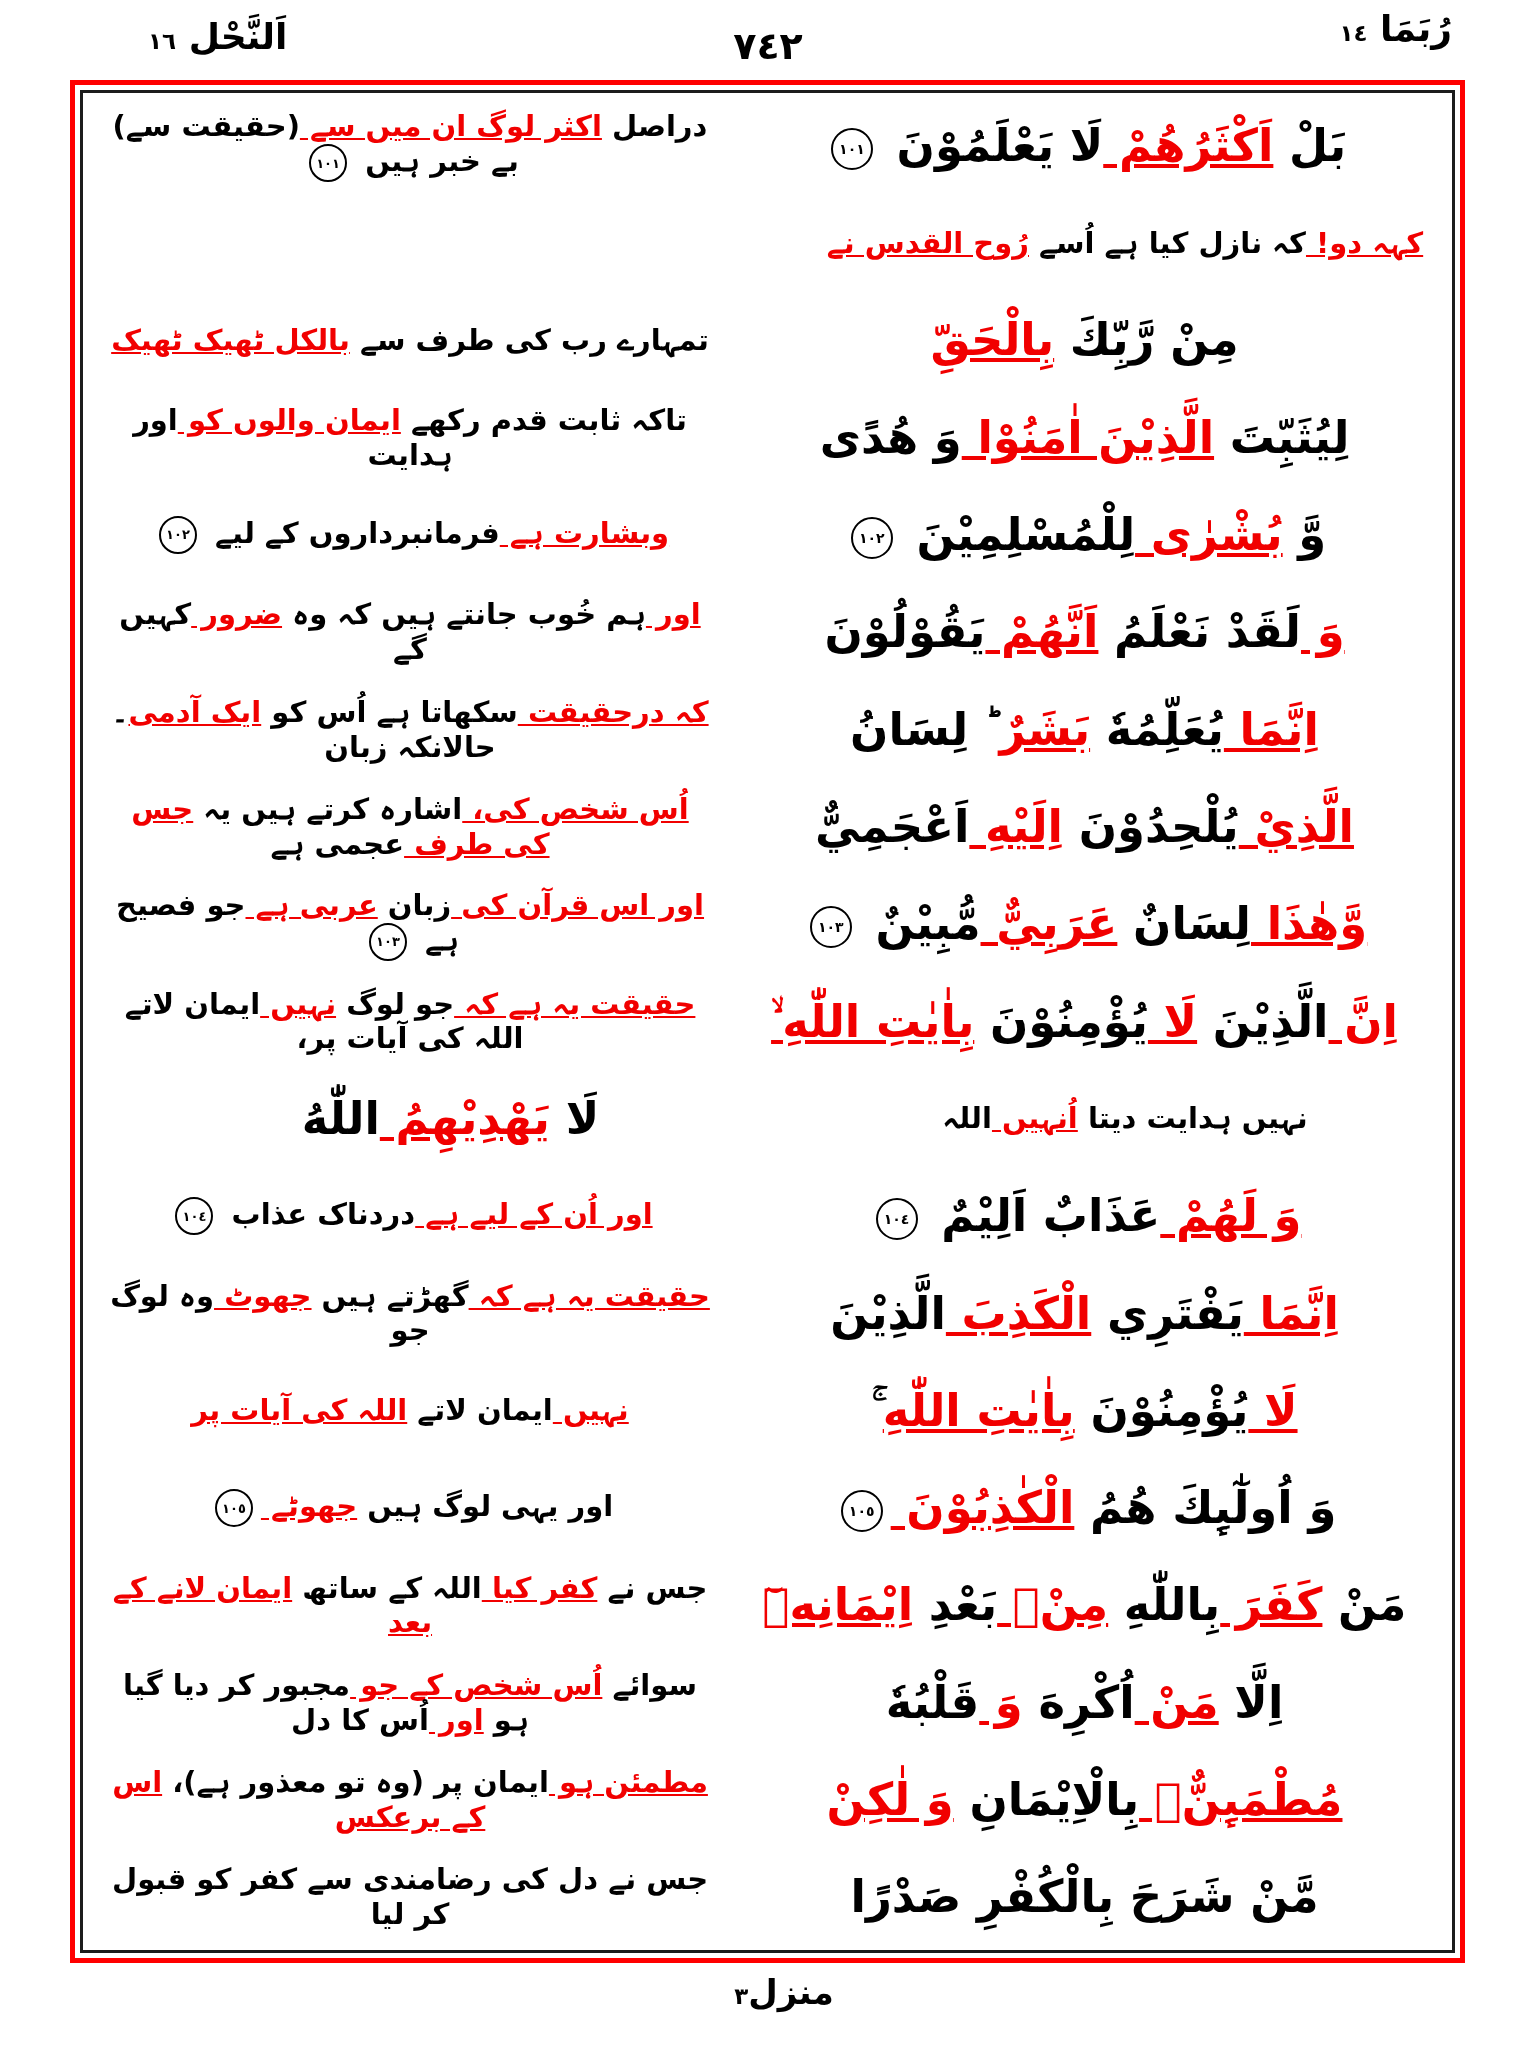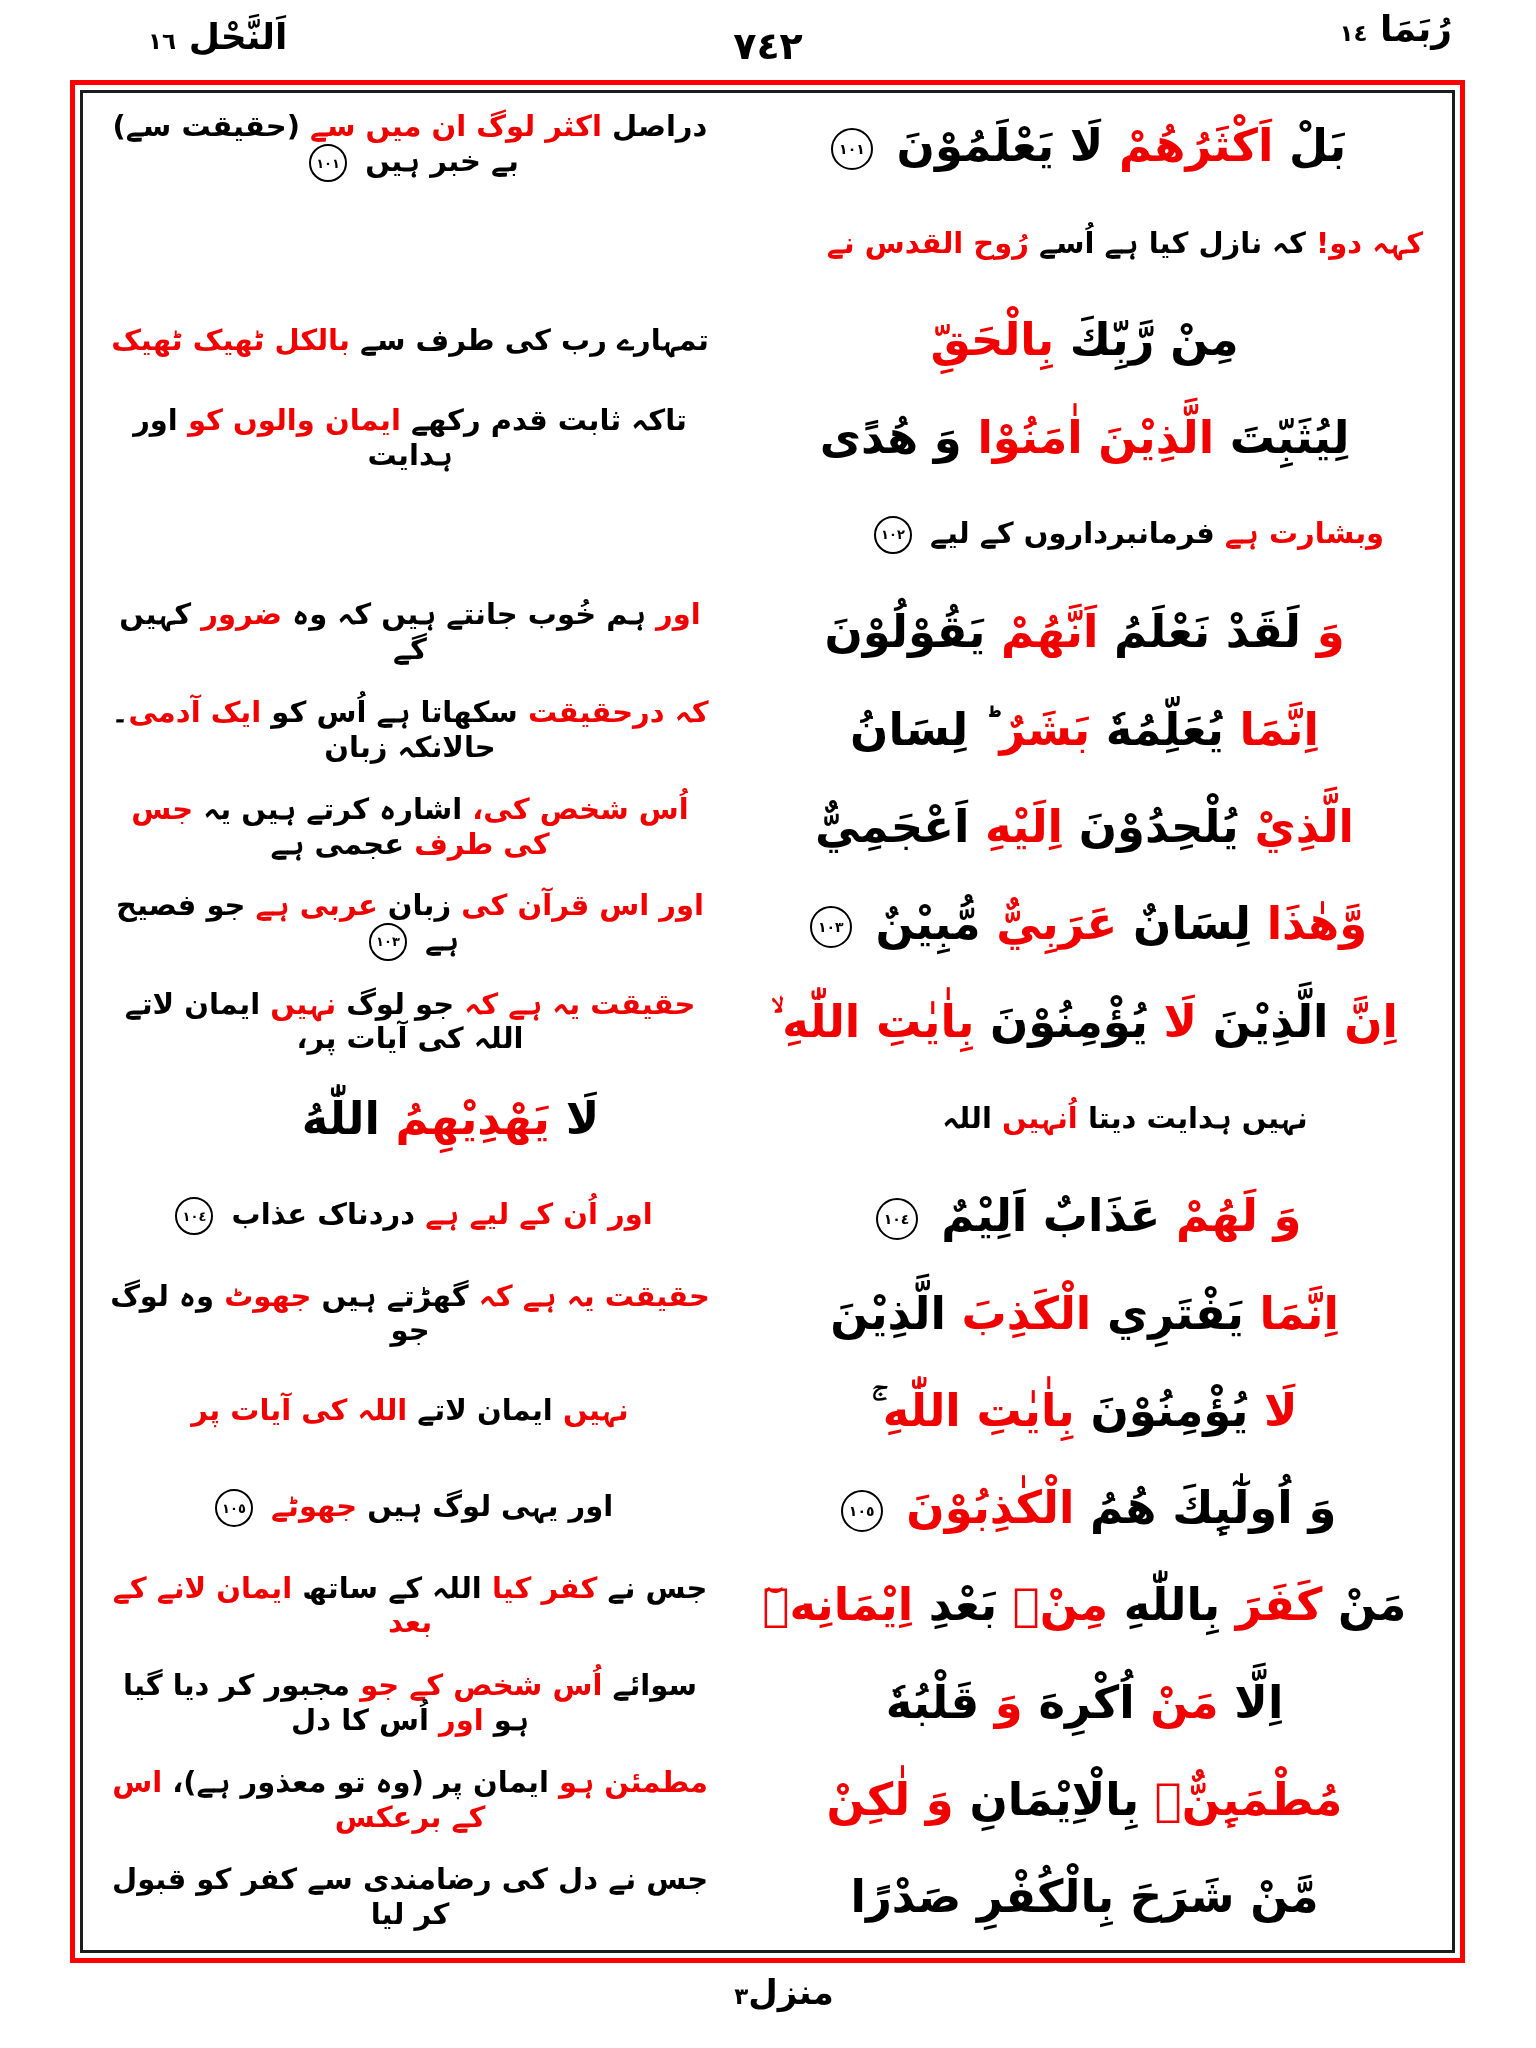--- a/index.html
+++ b/index.html
@@ -22,21 +22,21 @@
     border:3px solid var(--frame-black);box-sizing:border-box;
   }
   .content{
     position:absolute;left:10px;top:4px;right:10px;bottom:4px;
     display:flex;flex-direction:column;direction:rtl;
   }
   .row{flex:1;display:flex;align-items:center;}
   .cell{box-sizing:border-box;padding:0 12px;}
   .cell-ar{width:53%;text-align:center;font-size:45px;font-weight:bold;line-height:1.15;}
   .cell-ur{width:47%;text-align:center;font-size:29px;font-weight:bold;line-height:1.2;}
-  .red{color:var(--red);}
+  .red{color:var(--red);text-decoration:underline;}
   .blk{color:var(--ink);}
   .ayah{
     display:inline-flex;align-items:center;justify-content:center;
     width:38px;height:38px;border:2.5px solid var(--ink);border-radius:50%;
     font-size:14px;font-weight:bold;color:var(--ink);
     vertical-align:middle;margin:0 8px;flex:none;line-height:1;
   }
   .cell-ur .ayah{width:34px;height:34px;font-size:13px;}
   .footer{
     position:absolute;left:0;right:0;top:1972px;text-align:center;
@@ -68,20 +68,21 @@
         </div>
         <div class="row">
           <div class="cell cell-ar"><span class="blk">مِنْ رَّبِّكَ </span><span class="red">بِالْحَقِّ</span></div>
           <div class="cell cell-ur"><span class="blk">تمہارے رب کی طرف سے </span><span class="red">بالکل ٹھیک ٹھیک</span></div>
         </div>
         <div class="row">
           <div class="cell cell-ar"><span class="blk">لِيُثَبِّتَ </span><span class="red">الَّذِيْنَ اٰمَنُوْا </span><span class="blk">وَ هُدًى</span></div>
           <div class="cell cell-ur"><span class="blk">تاکہ ثابت قدم رکھے </span><span class="red">ایمان والوں کو </span><span class="blk">اور ہدایت</span></div>
         </div>
         <div class="row">
+          <div class="cell cell-ar"><span class="blk">وَّ </span><span class="red">بُشْرٰى </span><span class="blk">لِلْمُسْلِمِيْنَ </span><span class="ayah">١٠٢</span></div>
           <div class="cell cell-ur"><span class="red">وبشارت ہے </span><span class="blk">فرمانبرداروں کے لیے </span><span class="ayah">١٠٢</span></div>
         </div>
         <div class="row">
           <div class="cell cell-ar"><span class="red">وَ </span><span class="blk">لَقَدْ نَعْلَمُ </span><span class="red">اَنَّهُمْ </span><span class="blk">يَقُوْلُوْنَ</span></div>
           <div class="cell cell-ur"><span class="red">اور </span><span class="blk">ہم خُوب جانتے ہیں کہ وہ </span><span class="red">ضرور </span><span class="blk">کہیں گے</span></div>
         </div>
         <div class="row">
           <div class="cell cell-ar"><span class="red">اِنَّمَا </span><span class="blk">يُعَلِّمُهٗ </span><span class="red">بَشَرٌ</span><span class="blk"> ؕ لِسَانُ</span></div>
           <div class="cell cell-ur"><span class="red">کہ درحقیقت </span><span class="blk">سکھاتا ہے اُس کو </span><span class="red">ایک آدمی</span><span class="blk">۔ حالانکہ زبان</span></div>
         </div>

